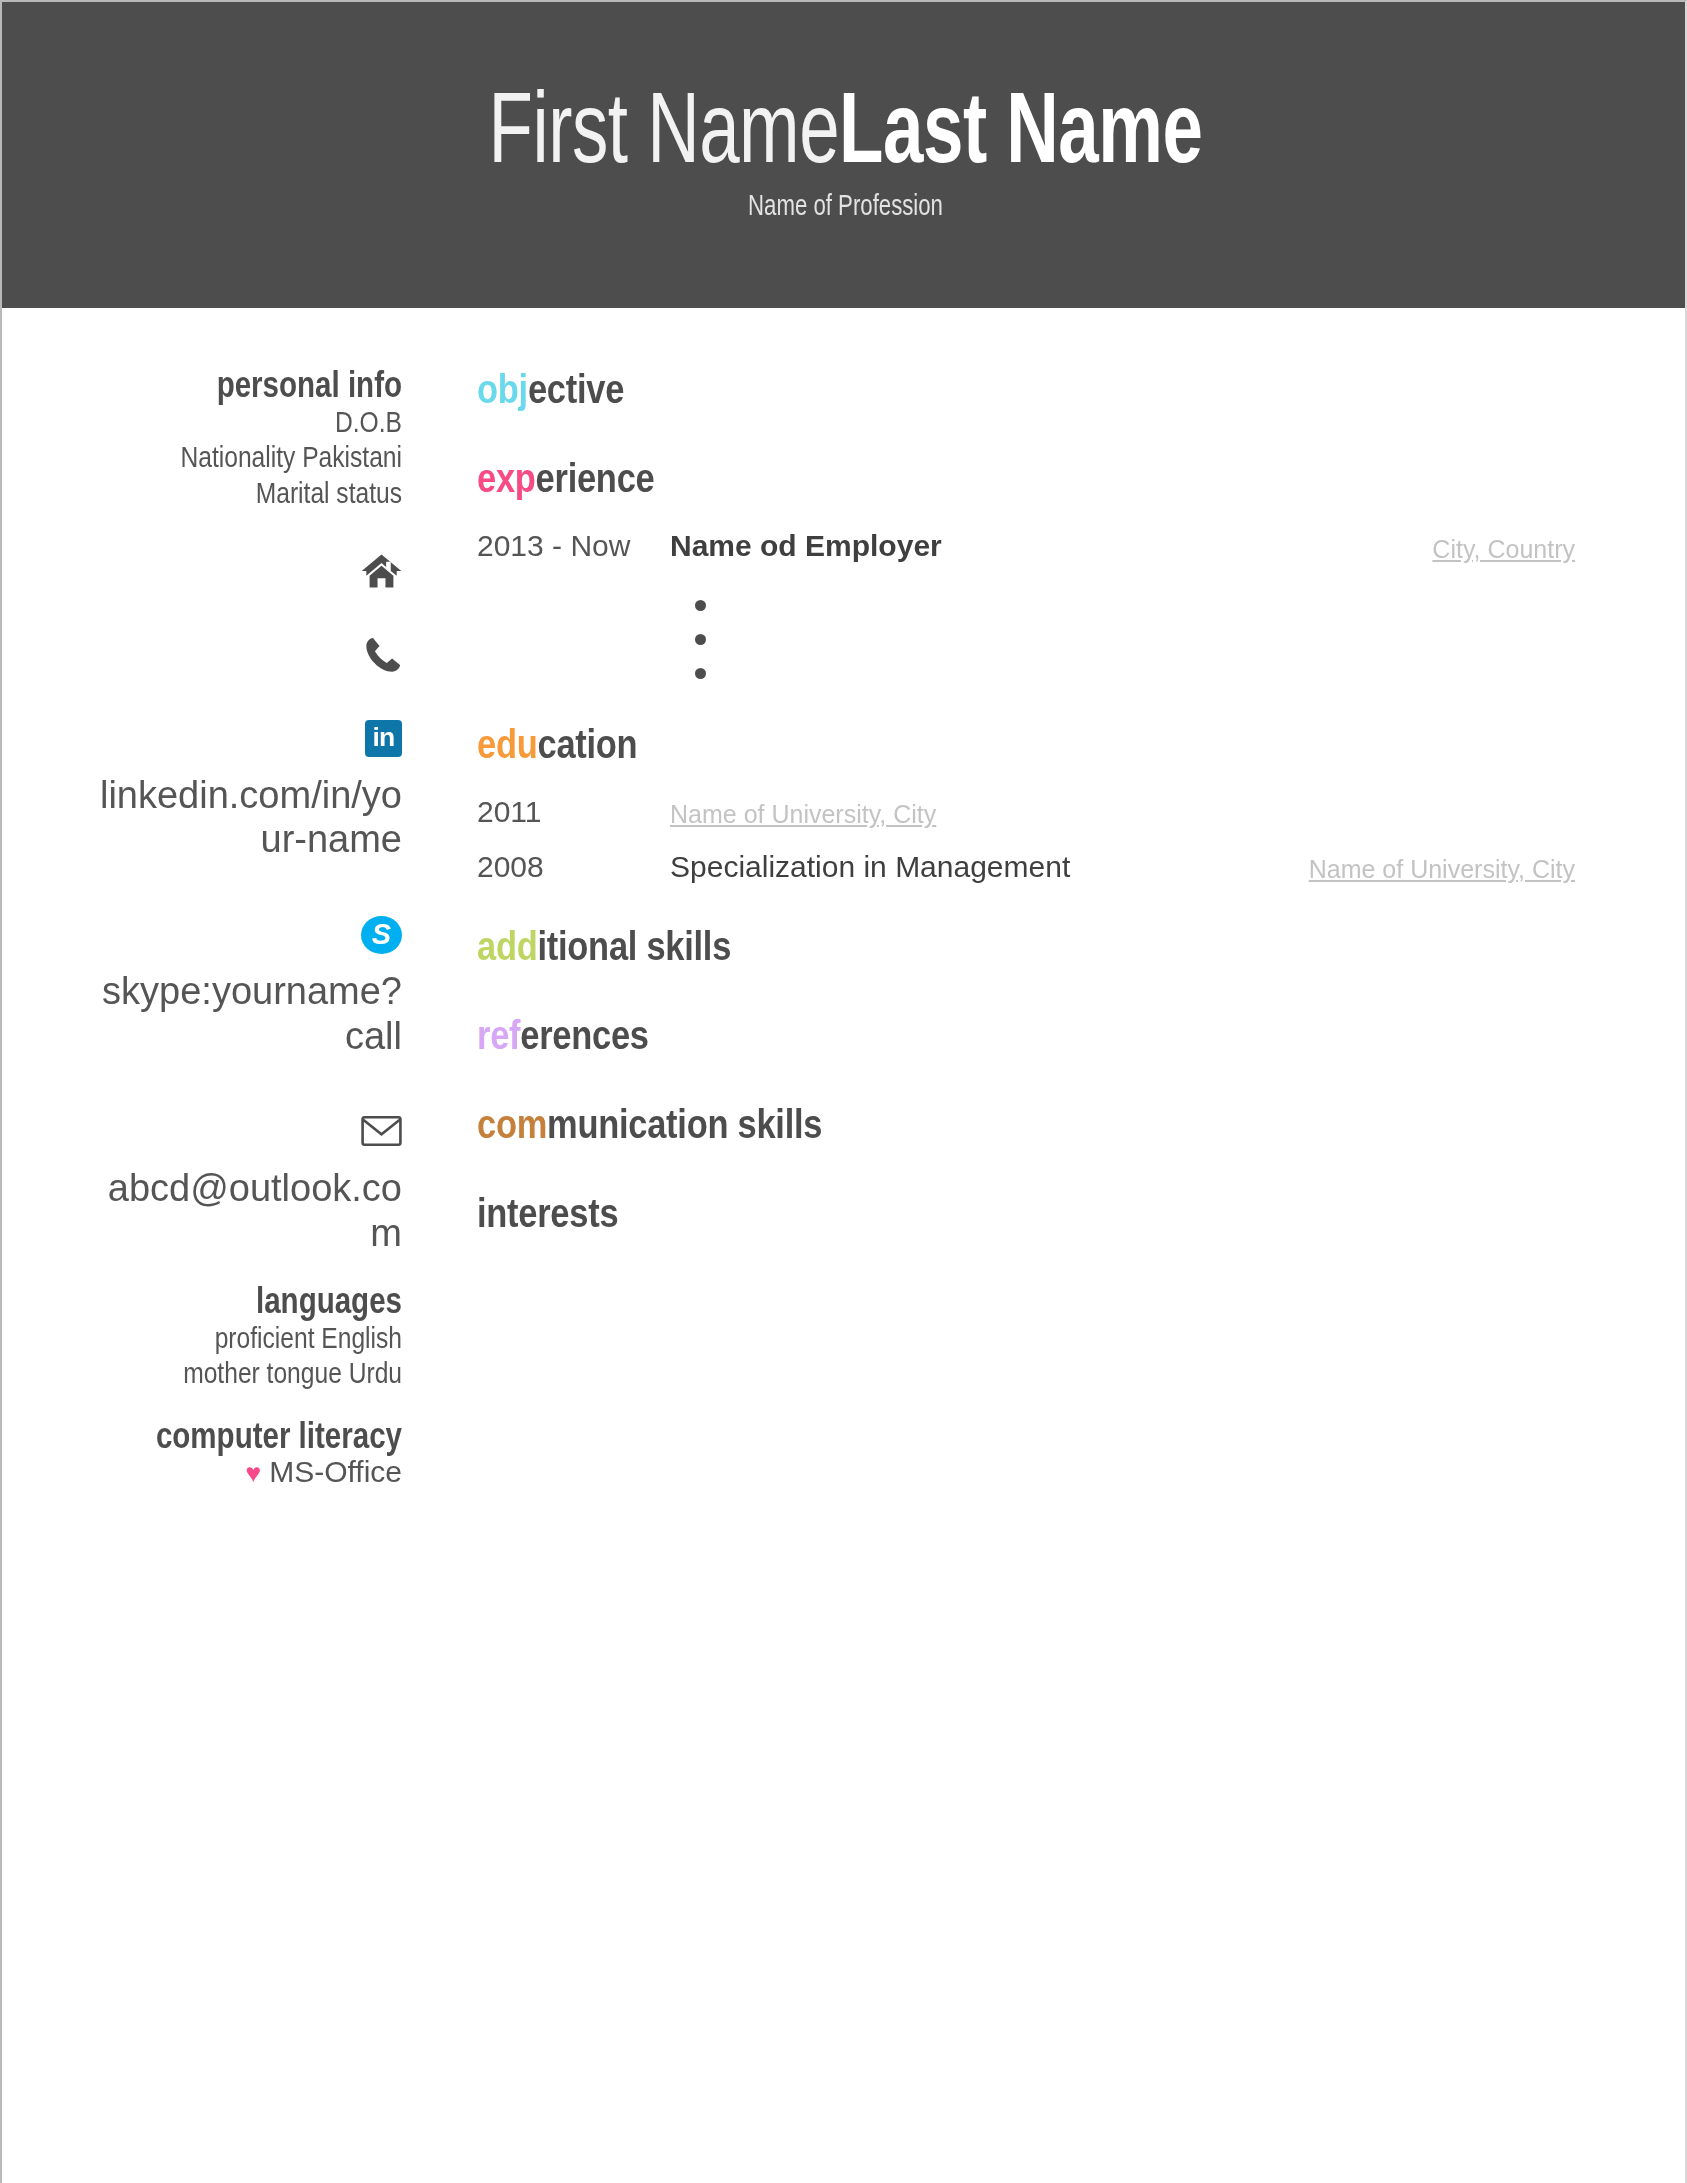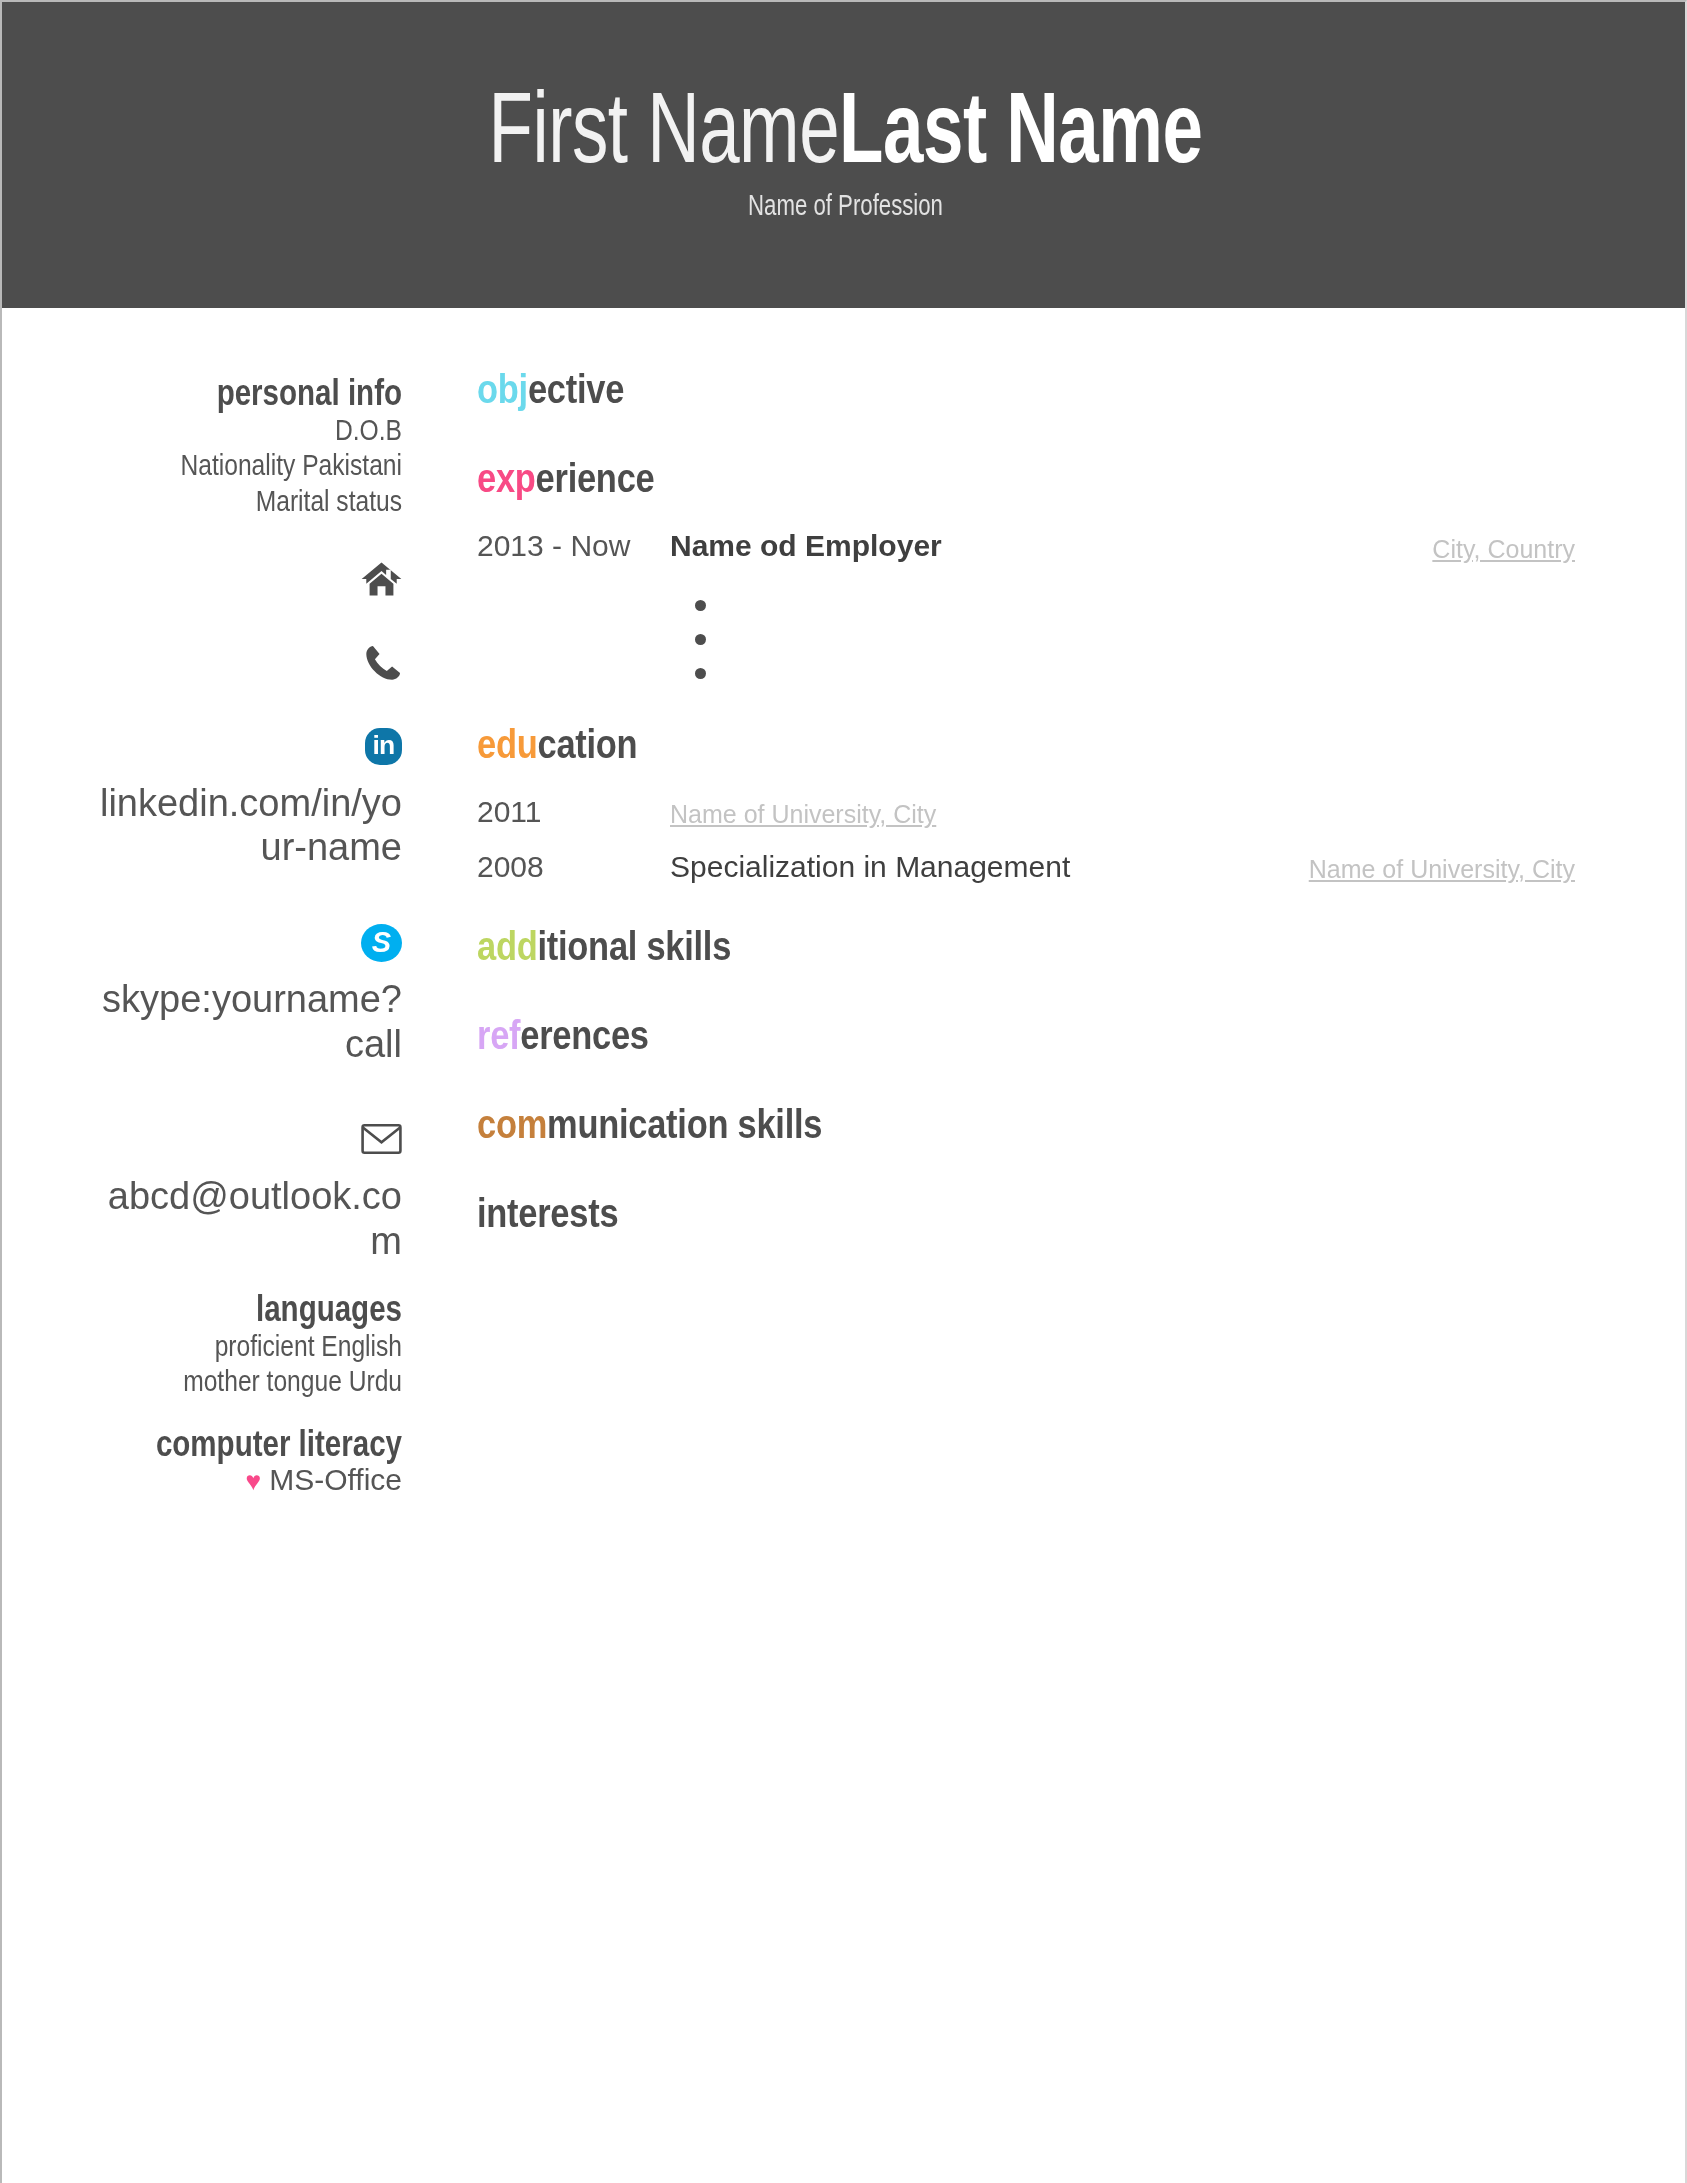--- a/index.html
+++ b/index.html
@@ -68,21 +68,21 @@
     position: absolute;
     left: 0;
     top: 306px;
     width: 1687px;
   }
 
   
   .sidebar {
     position: absolute;
     left: 79px;
-    top: 66px;
+    top: 58px;
     width: 321px;
     text-align: right;
     color: #555555;
   }
   .side-heading {
     font-size: 36px;
     font-weight: 700;
     color: #4d4d4d;
     line-height: 1.05;
     transform: scaleX(0.82);
@@ -113,21 +113,21 @@
   }
   .side-gap-lg { height: 38px; }
   .side-gap-md { height: 26.5px; }
   .side-gap-sm { height: 14.6px; }
 
   
   .icon-home svg, .icon-phone svg, .icon-mail svg { display: block; }
   .icon-linkedin {
     width: 37px; height: 37px;
     background: #0e76a8;
-    border-radius: 15px;
+    border-radius: 4px;
     display: flex; align-items: center; justify-content: center;
     color: #ffffff;
     font-size: 26.5px;
     font-weight: 700;
     line-height: 1;
     letter-spacing: -0.7px;
     padding-bottom: 1.3px;
     box-sizing: border-box;
   }
   .icon-skype {

